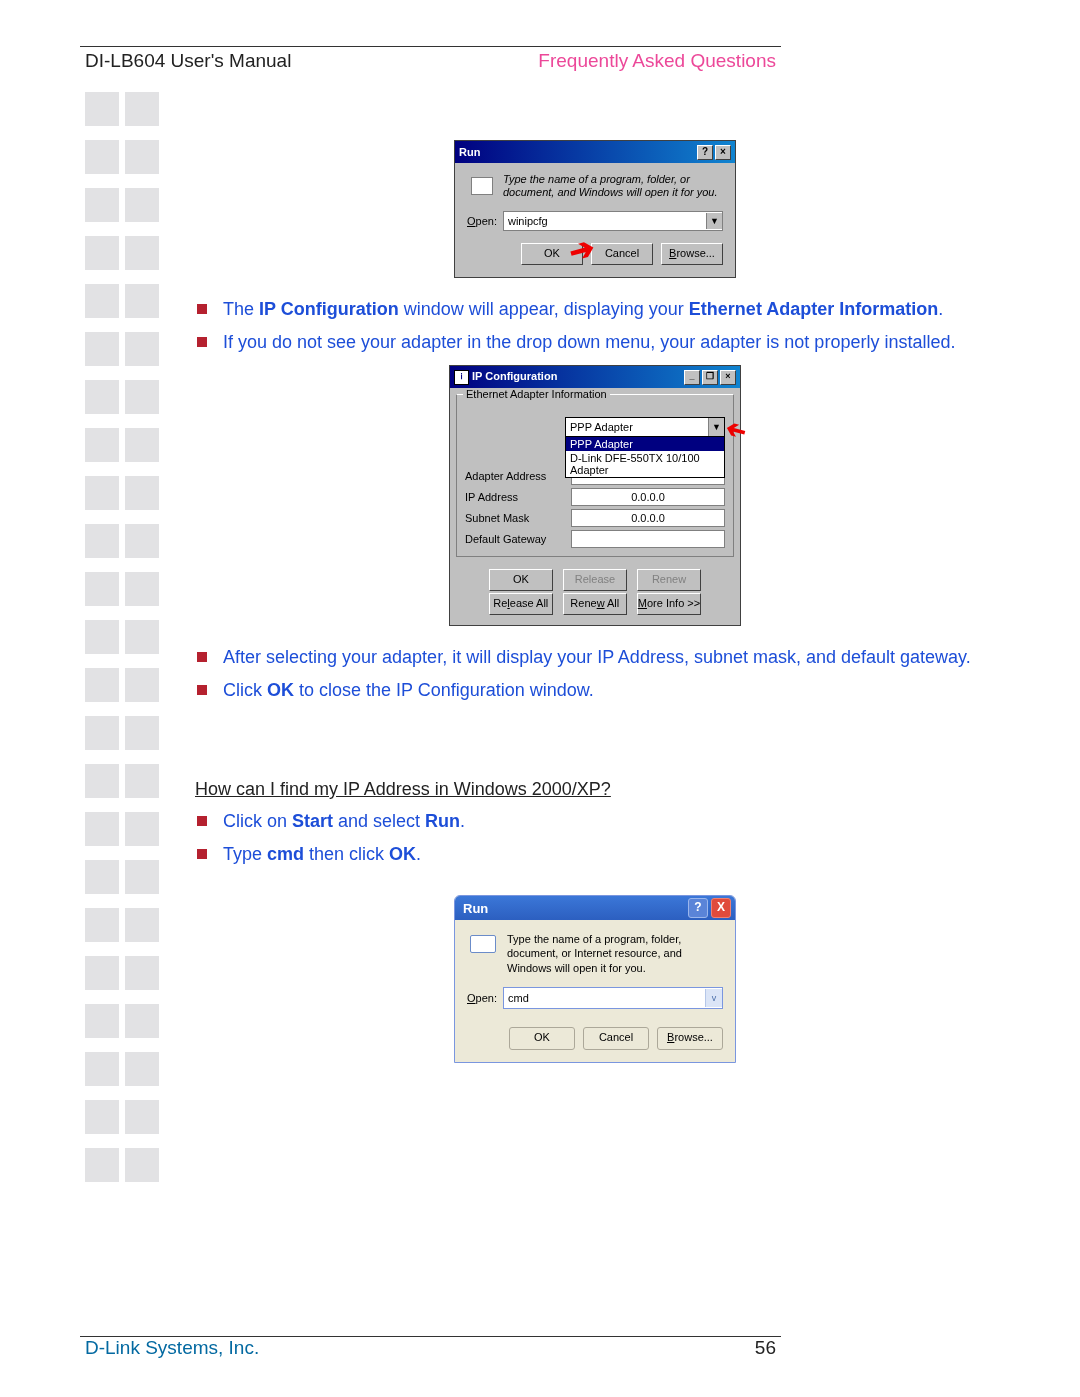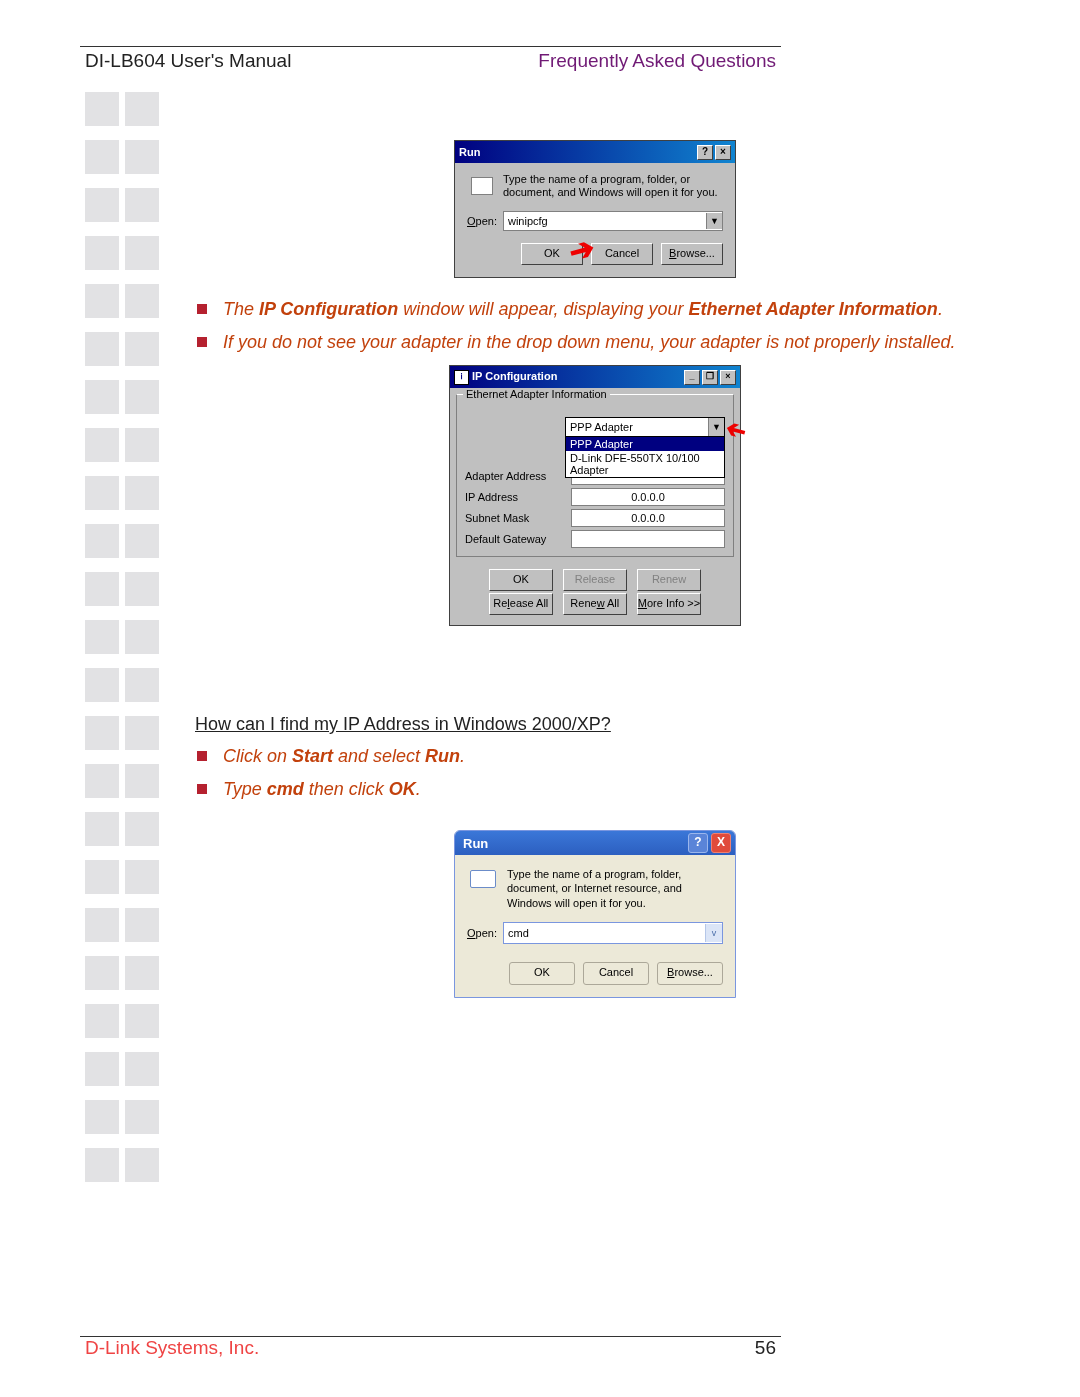--- a/index.html
+++ b/index.html
@@ -13,49 +13,49 @@
     overflow: hidden;
   }
   .page {
     position: relative;
     width: 861px;
     height: 1397px;
   }
   .hairline-top { position:absolute; left:80px; right:80px; top:46px; border-top:1px solid #333; }
   .hairline-bottom { position:absolute; left:80px; right:80px; bottom:60px; border-top:1px solid #333; }
   .hdr-left { position:absolute; left:85px; top:50px; font-size:19px; color:#222; }
-  .hdr-right { position:absolute; right:85px; top:50px; font-size:19px; color:#701a75; }
-  .ftr-left { position:absolute; left:85px; bottom:38px; font-size:19px; color:#ef4444; }
+  .hdr-right { position:absolute; right:85px; top:50px; font-size:19px; color:#ec4899; }
+  .ftr-left { position:absolute; left:85px; bottom:38px; font-size:19px; color:#0369a1; }
   .ftr-right { position:absolute; right:85px; bottom:38px; font-size:19px; color:#222; }
 
   
   .deco { position:absolute; left:85px; top:92px; }
   .deco div.row { height:34px; margin-bottom:14px; }
   .deco span.sq { display:inline-block; width:34px; height:34px; background:#e2e2e4; margin-right:6px; vertical-align:top; }
 
   
   .content { position:absolute; left:195px; top:90px; width:800px; }
 
   
   ul.red { list-style:none; padding:0; margin:0; }
-  ul.red > li { position:relative; padding-left:28px; font-size:18px; color:#c2410c; line-height:1.25; margin-bottom:10px; text-align:justify;font-style:italic; }
+  ul.red > li { position:relative; padding-left:28px; font-size:18px; color:#1d4ed8; line-height:1.25; margin-bottom:10px; text-align:justify; }
   ul.red > li::before { content:""; position:absolute; left:2px; top:6px; width:10px; height:10px; background:#b5212f; }
 
   .section-underline { text-decoration:underline; font-size:18px; color:#222; margin-top:20px; margin-bottom:10px; display:block; }
 
   
   .win98 { width:280px; margin:50px auto 20px auto; background:#c0c0c0; border:1px solid #404040; font-family:"MS Sans Serif", Tahoma, sans-serif; font-size:11px; color:#000; position:relative; }
   .win98 .titlebar { height:18px; background:linear-gradient(to right,#000080,#1084d0); color:#fff; font-weight:bold; font-size:11px; padding:2px 4px; display:flex; align-items:center; justify-content:space-between; }
   .win98 .titlebar .tbtns { display:flex; gap:2px; }
   .win98 .titlebar .tb { width:14px; height:13px; background:#c0c0c0; border:1px solid #fff; border-right-color:#404040; border-bottom-color:#404040; font-size:10px; line-height:11px; text-align:center; color:#000; font-weight:bold; }
   .win98 .body { padding:10px 12px 12px 12px; }
   .win98 .msgrow { display:flex; gap:8px; margin-bottom:10px; }
   .win98 .ricon { width:28px; height:28px; flex:0 0 28px; position:relative; }
   .win98 .ricon::before{ content:""; position:absolute; left:4px; top:4px; width:20px; height:16px; background:#fff; border:1px solid #808080;}
-  .win98 .msg { font-size:11px; line-height:1.2; }
+  .win98 .msg { font-size:11px; line-height:1.2;font-style:italic; }
   .win98 .openrow { display:flex; align-items:center; gap:6px; margin-bottom:12px;}
   .win98 .openrow label { font-size:11px; }
   .win98 .openrow label u{ text-decoration:underline;}
   .win98 .combo { flex:1; height:18px; background:#fff; border:1px solid #808080; display:flex; align-items:center; }
   .win98 .combo .txt { flex:1; padding:0 4px; font-size:11px; }
   .win98 .combo .dd { width:15px; height:16px; background:#c0c0c0; border-left:1px solid #808080; font-size:9px; text-align:center; line-height:16px; }
   .win98 .buttons { display:flex; justify-content:flex-end; gap:8px; }
   .win98 .btn { min-width:60px; height:20px; background:#c0c0c0; border:1px solid #fff; border-right-color:#404040; border-bottom-color:#404040; font-size:11px; text-align:center; line-height:18px; }
   .win98 .arrow{ position:absolute; left:114px; bottom:10px; color:#e00; font-size:30px; font-weight:bold; pointer-events:none; transform:rotate(-15deg);}
   
@@ -222,20 +222,26 @@
         <div class="btn disabled">Renew</div>
       </div>
       <div class="btnrow2">
         <div class="btn">Re<u>l</u>ease All</div>
         <div class="btn">Rene<u>w</u> All</div>
         <div class="btn"><u>M</u>ore Info &gt;&gt;</div>
       </div>
       <div class="redarrow">➔</div>
     </div>
 
+    <ul class="red">
+      <li>After selecting your adapter, it will display your IP Address, subnet mask, and default gateway.</li>
+      <li>
+        <span>Click </span><b>OK</b><span> to close the IP Configuration window.</span>
+      </li>
+    </ul>
 
     <div class="gap2"></div>
 
     <span class="section-underline">How can I find my IP Address in Windows 2000/XP?</span>
 
     <ul class="red">
       <li>
         <span>Click on </span><b>Start</b><span> and select </span><b>Run</b><span>.</span>
       </li>
       <li>

